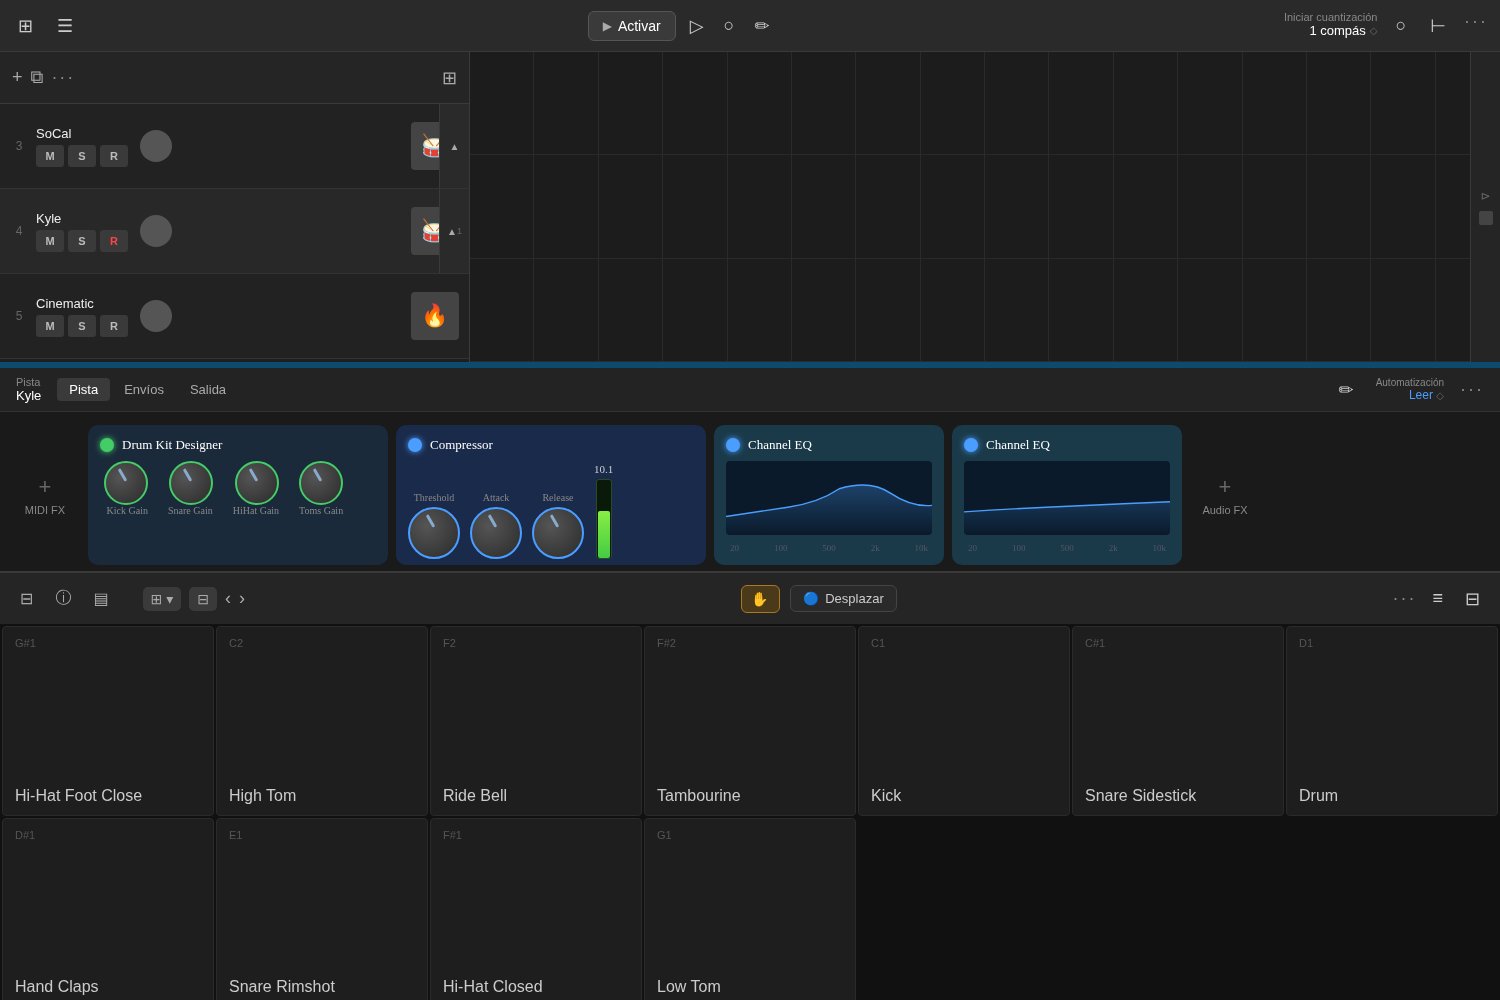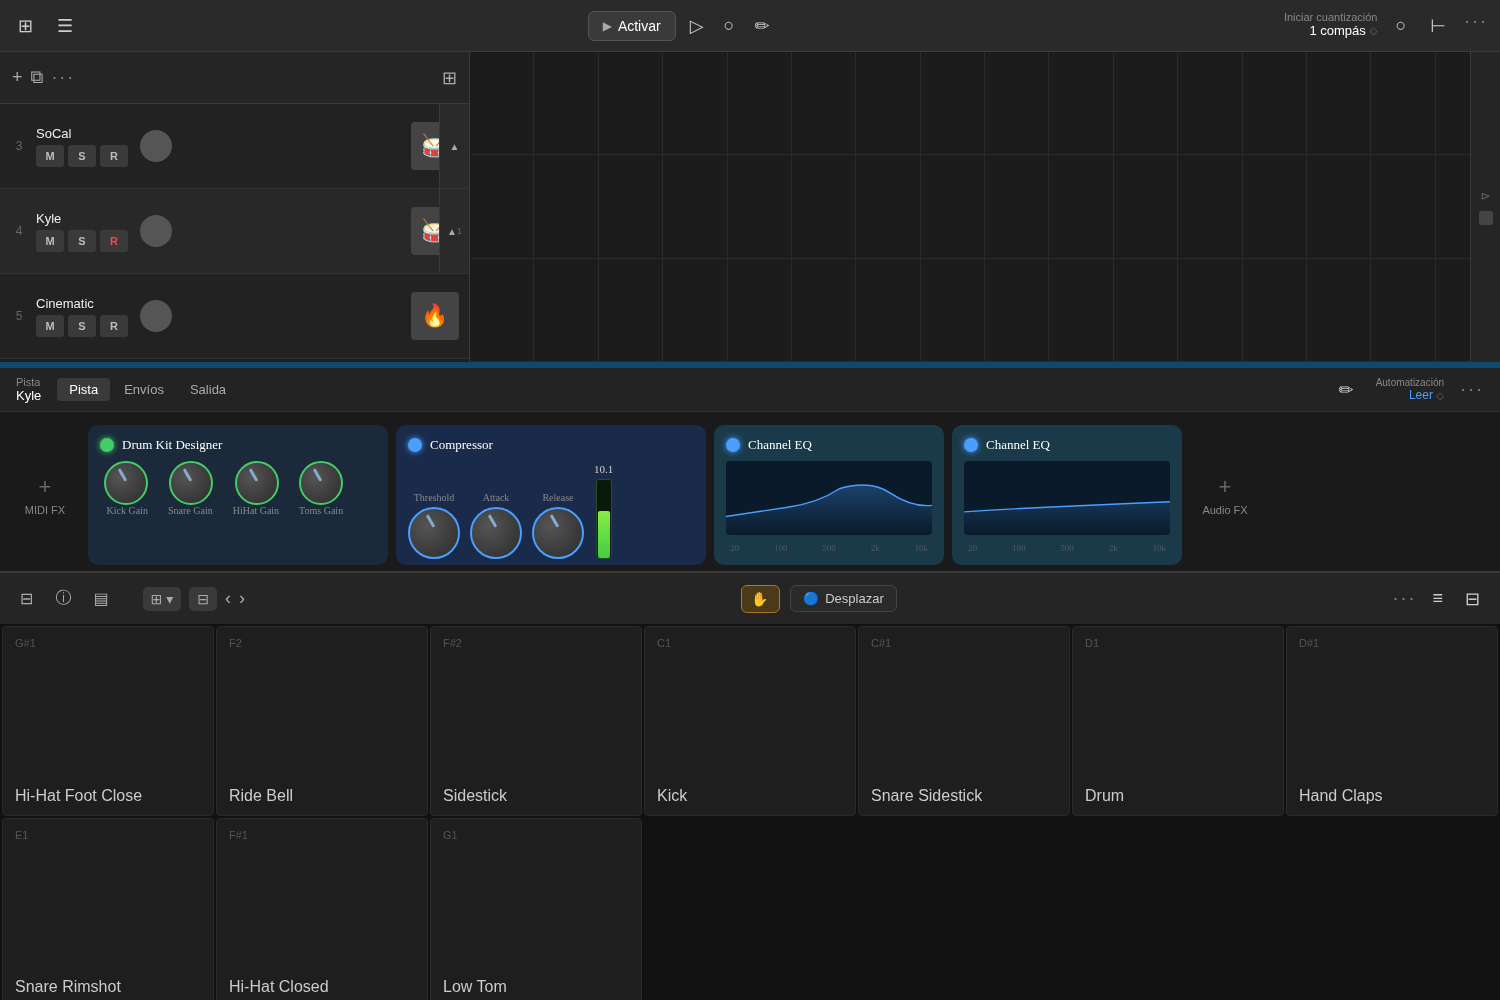--- a/index.html
+++ b/index.html
@@ -746,26 +746,30 @@
   </div>
 </div>
 
 <div class="pad-grid">
 
   <div class="pad-cell">
     <span class="pad-note">G#1</span>
     <span class="pad-name">Hi-Hat Foot Close</span>
   </div>
   <div class="pad-cell">
+    <span class="pad-note">C2</span>
+    <span class="pad-name">High Tom</span>
+  </div>
+  <div class="pad-cell">
     <span class="pad-note">F2</span>
     <span class="pad-name">Ride Bell</span>
   </div>
   <div class="pad-cell">
     <span class="pad-note">F#2</span>
-    <span class="pad-name">Sidestick</span>
+    <span class="pad-name">Tambourine</span>
   </div>
 
   <div class="pad-cell">
     <span class="pad-note">C1</span>
     <span class="pad-name">Kick</span>
   </div>
   <div class="pad-cell">
     <span class="pad-note">C#1</span>
     <span class="pad-name">Snare Sidestick</span>
   </div>

